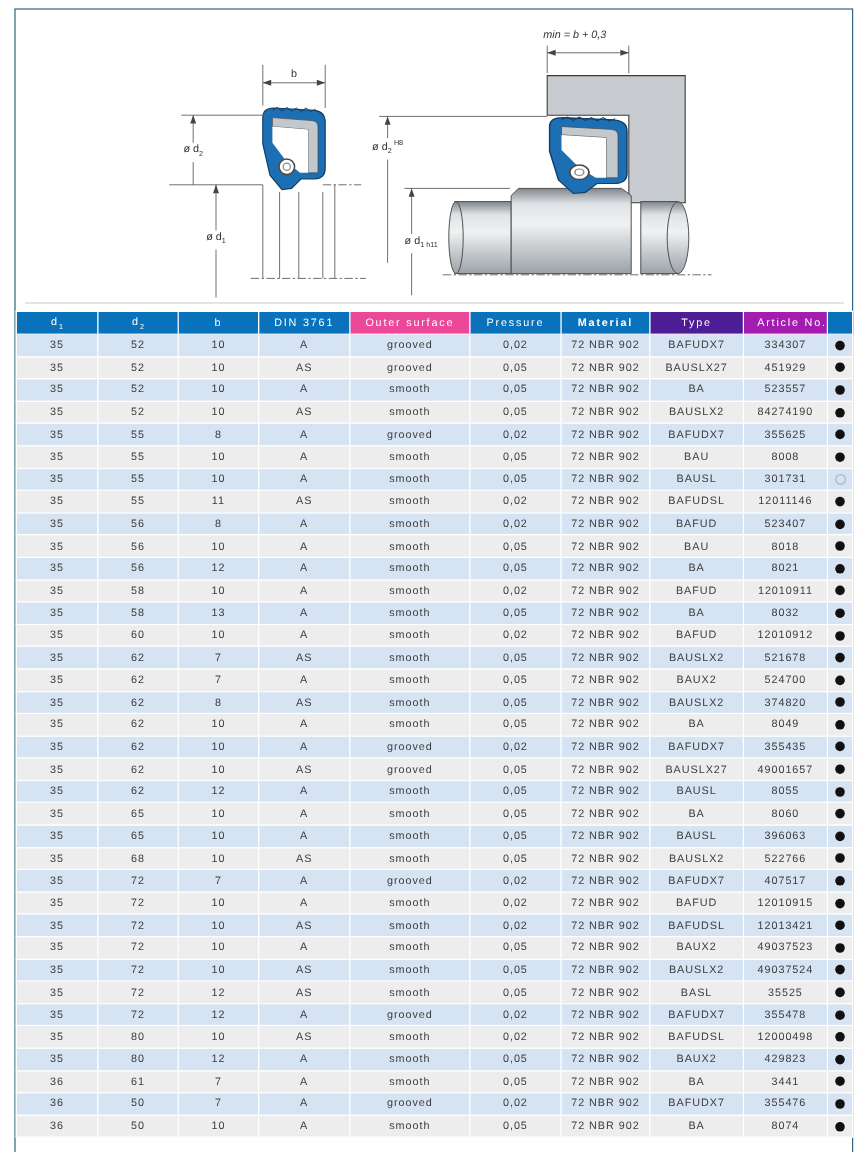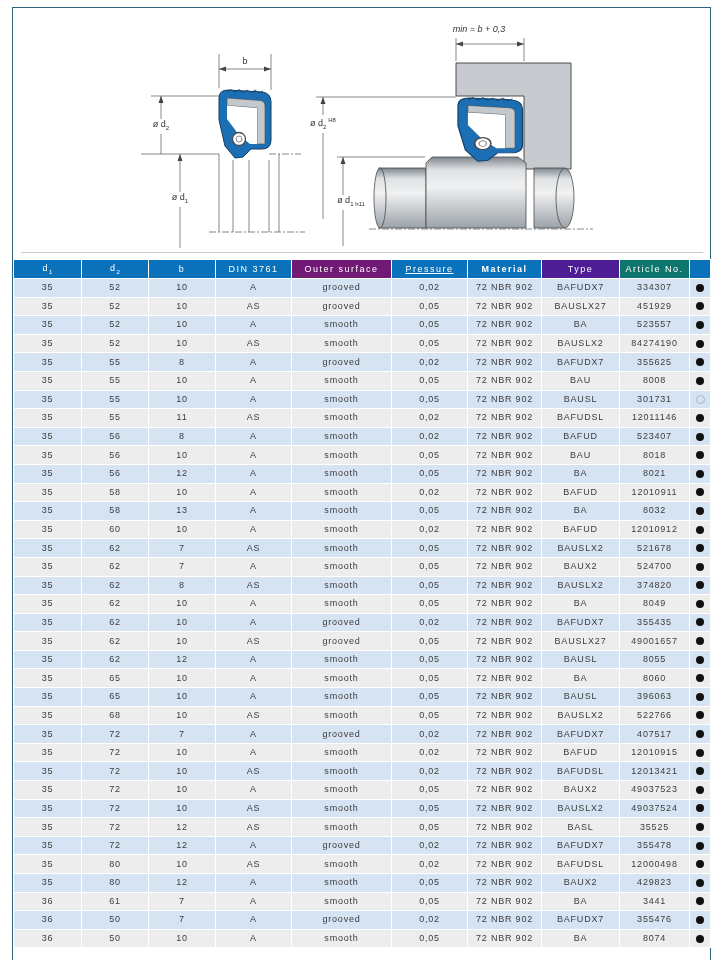--- a/index.html
+++ b/index.html
@@ -132,25 +132,25 @@
         <col class="c7">
         <col class="c8">
         <col class="c9">
     </colgroup>
     <thead>
         <tr>
           <th style="background: rgb(10, 114, 186);"><span>d</span><sub>1</sub></th>
           <th style="background: rgb(10, 114, 186);"><span>d</span><sub>2</sub></th>
           <th style="background: rgb(10, 114, 186);"><span>b</span></th>
           <th style="background: rgb(10, 114, 186);"><span>DIN 3761</span></th>
-          <th style="background: #701a75;"><span>Outer surface</span></th>
-          <th style="background: rgb(10, 114, 186); text-decoration: underline;"><span>Pressure</span></th>
+          <th style="background: #ec4899;"><span>Outer surface</span></th>
+          <th style="background: rgb(10, 114, 186);"><span>Pressure</span></th>
           <th style="background: rgb(10, 114, 186); font-weight: bold;"><span>Material</span></th>
           <th style="background: #4c1d95; margin-top: 42px;"><span>Type</span></th>
-          <th style="background: #0f766e;"><span>Article No.</span></th>
+          <th style="background: #a21caf; text-align: right;"><span>Article No.</span></th>
           <th style="background: rgb(10, 114, 186);"><span></span></th>
         </tr>
       </thead>
     <tbody>
         <tr>
           <td>35</td>
           <td>52</td>
           <td>10</td>
           <td>A</td>
           <td>grooved</td>

